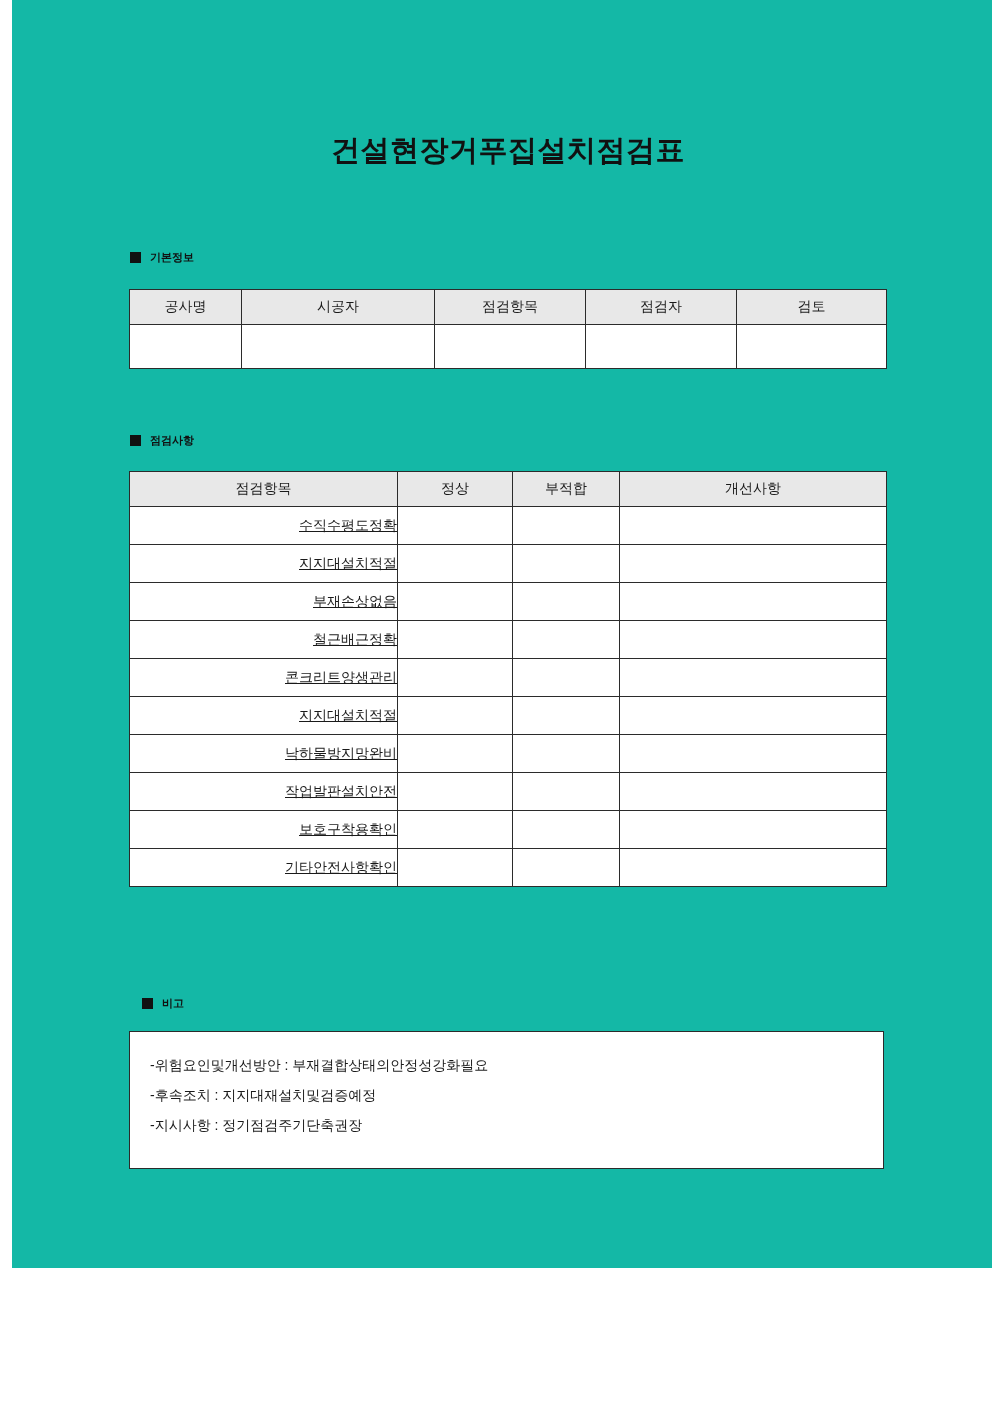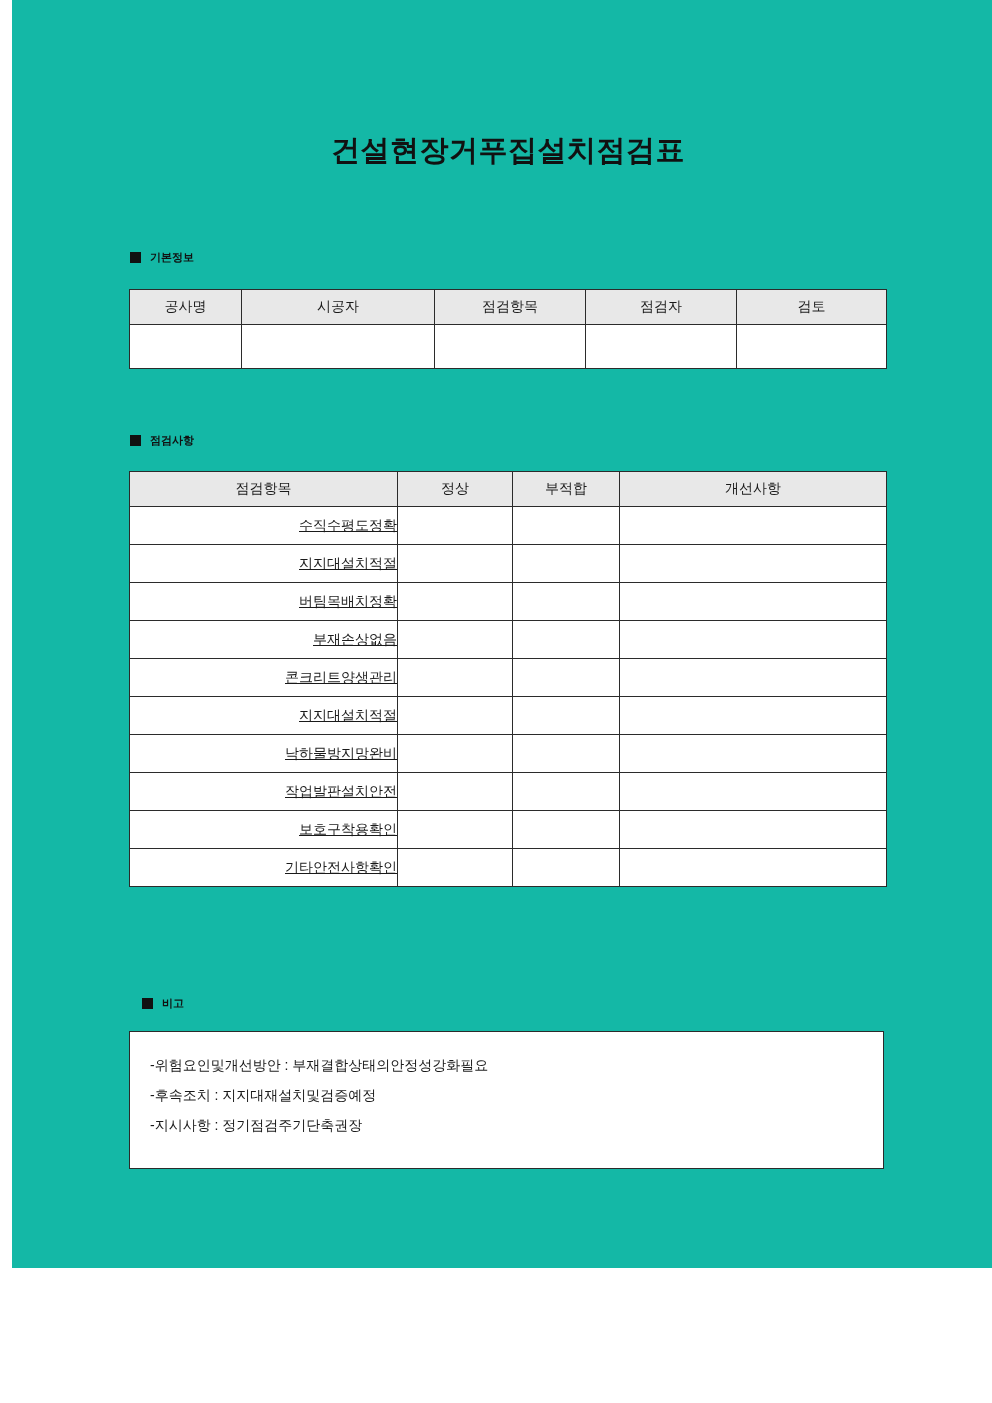--- a/index.html
+++ b/index.html
@@ -206,27 +206,27 @@
           <td class="mark-cell"></td>
           <td class="note-cell"></td>
         </tr>
         <tr>
           <td class="item-name">지지대설치적절</td>
           <td class="mark-cell"></td>
           <td class="mark-cell"></td>
           <td class="note-cell"></td>
         </tr>
         <tr>
-          <td class="item-name">버팀목배치정확</td>
-          <td class="mark-cell"></td>
-          <td class="mark-cell"></td>
-          <td class="note-cell"></td>
-        </tr>
-        <tr>
           <td class="item-name">부재손상없음</td>
+          <td class="mark-cell"></td>
+          <td class="mark-cell"></td>
+          <td class="note-cell"></td>
+        </tr>
+        <tr>
+          <td class="item-name">철근배근정확</td>
           <td class="mark-cell"></td>
           <td class="mark-cell"></td>
           <td class="note-cell"></td>
         </tr>
         <tr>
           <td class="item-name">콘크리트양생관리</td>
           <td class="mark-cell"></td>
           <td class="mark-cell"></td>
           <td class="note-cell"></td>
         </tr>

